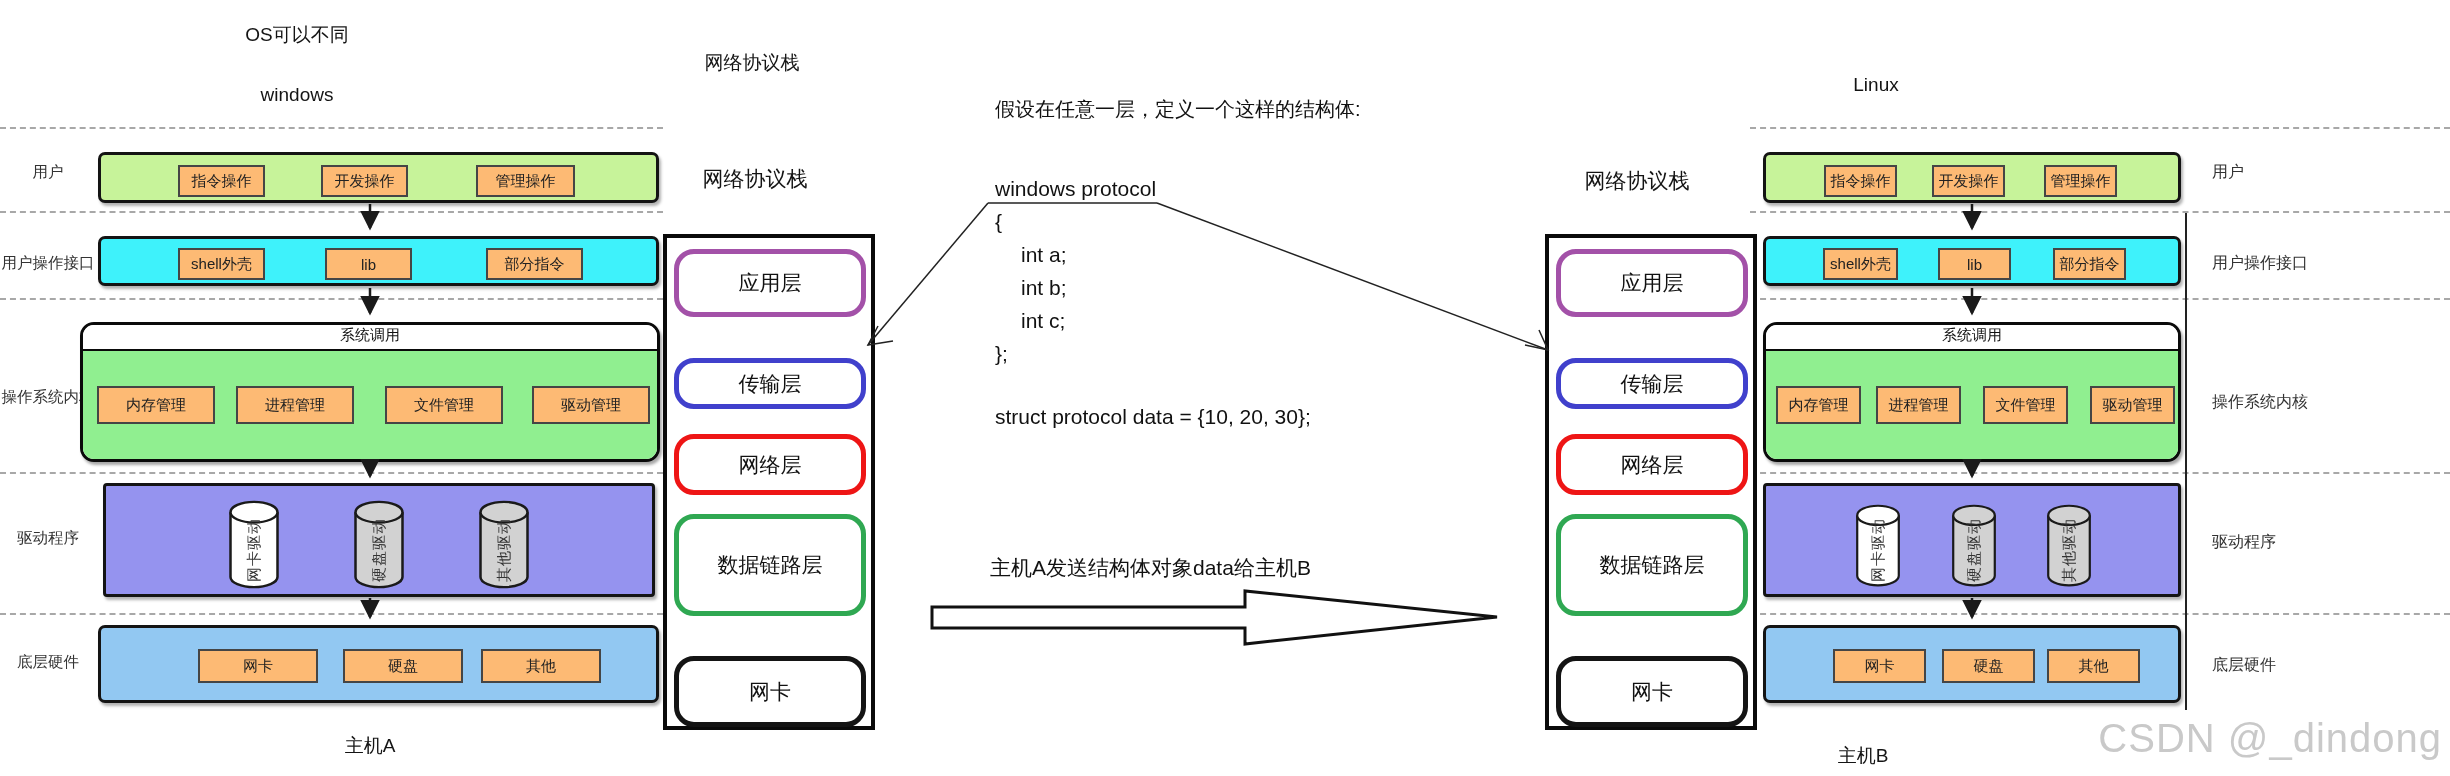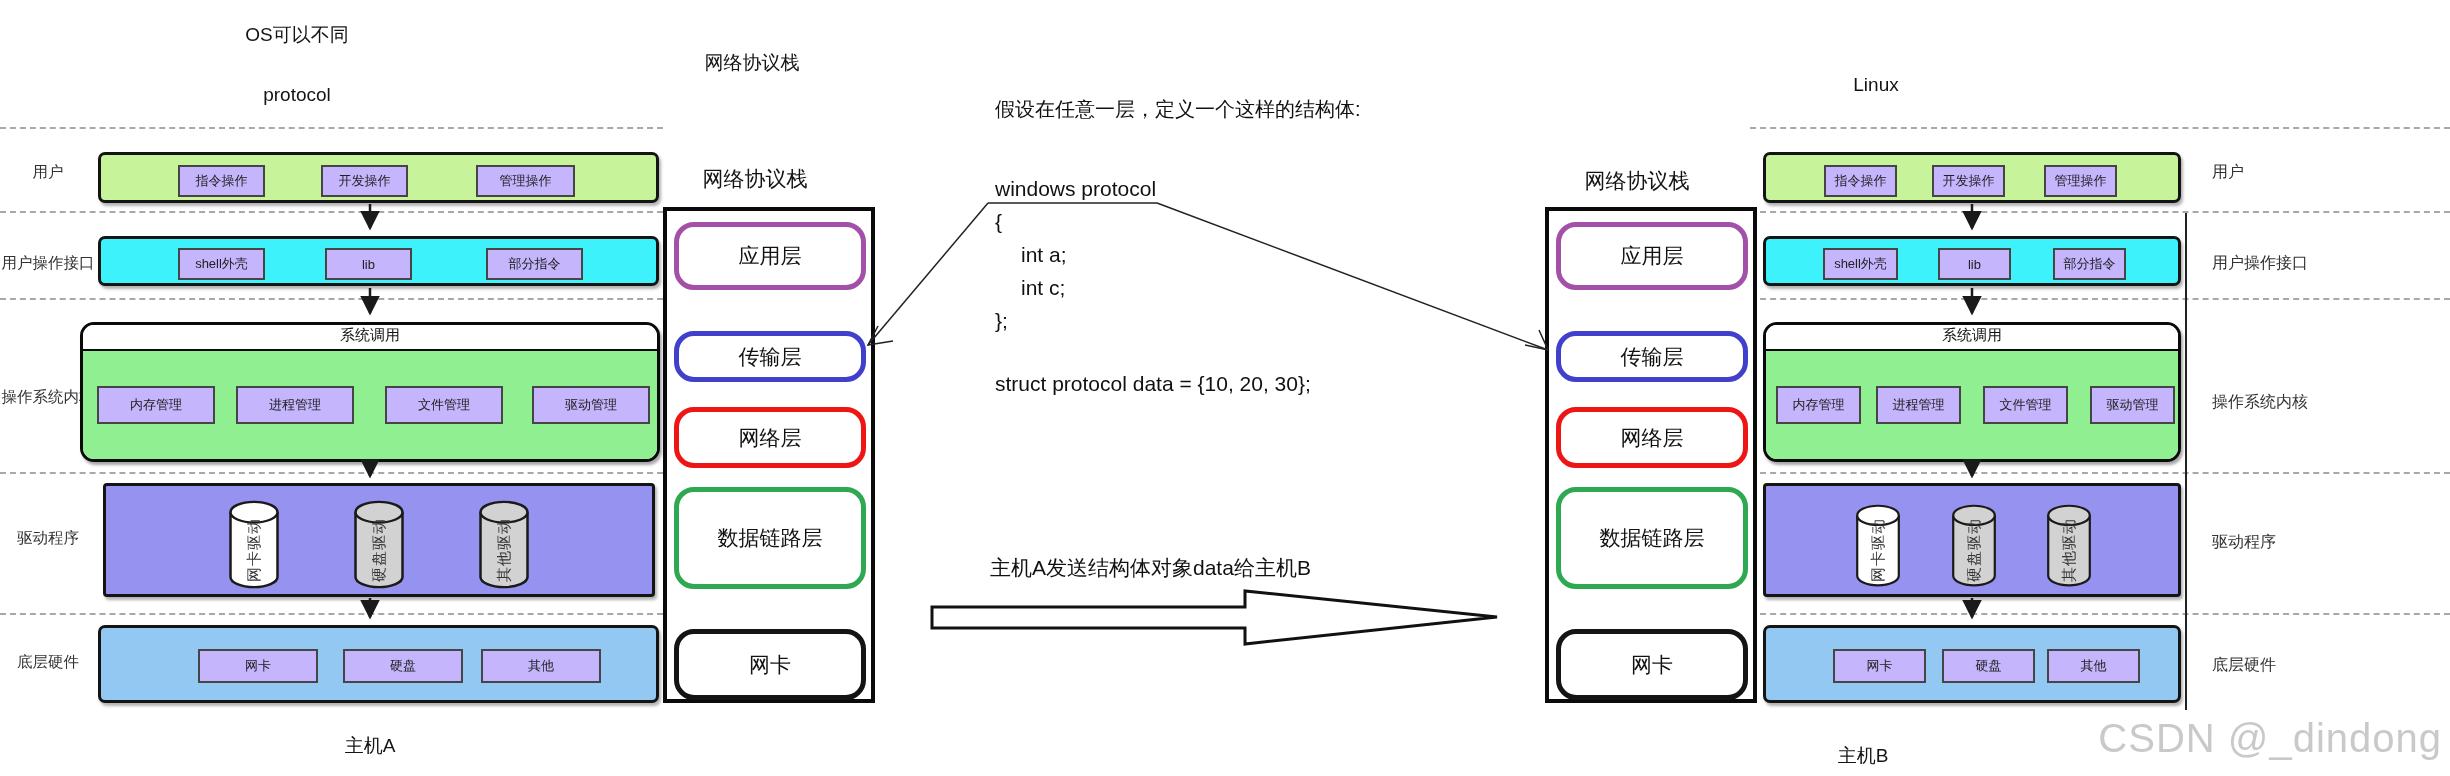--- a/index.html
+++ b/index.html
@@ -8,28 +8,28 @@
   .dash{position:absolute;height:0;border-top:2px dashed #a8a8a8;}
   .ttl{position:absolute;font-size:19px;color:#141414;white-space:nowrap;text-align:center;}
   .ctr{transform:translateX(-50%);}
   .row-label{position:absolute;width:96px;text-align:center;font-size:15.5px;color:#333;white-space:nowrap;}
   .row-label-r{position:absolute;left:2212px;text-align:left;font-size:16px;color:#333;white-space:nowrap;}
   .bar{position:absolute;border:3px solid #141414;border-radius:7px;box-shadow:2px 3px 3px rgba(0,0,0,.30);box-sizing:border-box;}
   .bar-green{background:#c7f39a;}
   .bar-cyan{background:#3ef2fb;padding-left:40px;}
   .bar-purple{background:#9593ef;border-radius:4px;}
   .bar-blue{background:#92c8f2;}
-  .wbox{position:absolute;background:#c4b5fd;border:2px solid #454545;box-sizing:border-box;
-        display:flex;align-items:center;justify-content:center;font-size:13px;color:#222;white-space:nowrap;}
+  .wbox{position:absolute;background:#fdba74;border:2px solid #454545;box-sizing:border-box;
+        display:flex;align-items:center;justify-content:center;font-size:15px;color:#222;white-space:nowrap;}
   .kernel{position:absolute;border:3px solid #0a0a0a;border-radius:14px;background:#fff;
           box-shadow:2px 3px 3px rgba(0,0,0,.35);box-sizing:border-box;overflow:hidden;}
   .kernel-header{position:absolute;top:0;left:0;right:0;height:20px;display:flex;align-items:center;justify-content:center;
                  font-size:15px;color:#111;background:#fff;}
   .kernel-green{position:absolute;top:24px;left:0;right:0;bottom:0;background:#90ef90;border-top:2px solid #0a0a0a;}
-  .stack-box{position:absolute;width:212px;height:496px;border:4px solid #0a0a0a;background:#fff;box-sizing:border-box;}
+  .stack-box{position:absolute;width:212px;height:496px;border:4px solid #0a0a0a;background:#fff;box-sizing:border-box;margin-top:27px;}
   .layer{position:absolute;left:7px;width:192px;border:5px solid #141414;border-radius:20px;background:#fff;
          box-sizing:border-box;display:flex;align-items:center;justify-content:center;font-size:21px;color:#111;white-space:nowrap;}
   .layer-0{top:11px;height:68px;border-color:#a351a8;}
   .layer-1{top:120px;height:51px;border-color:#4040cc;}
   .layer-2{top:196px;height:61px;border-color:#ee1515;}
   .layer-3{top:276px;height:102px;border-color:#2fa852;}
   .layer-4{top:418px;height:71px;border-color:#141414;}
   .stack-title{position:absolute;font-size:21px;color:#141414;white-space:nowrap;transform:translateX(-50%);}
   .cyl{position:absolute;}
   .cyl svg{position:absolute;inset:0;width:100%;height:100%;}
@@ -56,21 +56,21 @@
   <div class="dash" style="top:211px;left:0;width:663px;"></div>
   <div class="dash" style="top:211px;left:1750px;width:700px;"></div>
   <div class="dash" style="top:298px;left:0;width:663px;"></div>
   <div class="dash" style="top:298px;left:1750px;width:700px;"></div>
   <div class="dash" style="top:472px;left:0;width:663px;"></div>
   <div class="dash" style="top:472px;left:1750px;width:700px;"></div>
   <div class="dash" style="top:613px;left:0;width:663px;"></div>
   <div class="dash" style="top:613px;left:1750px;width:700px;"></div>
 
   <div class="ttl ctr" style="left:297px;top:22px;">OS可以不同</div>
-  <div class="ttl ctr" style="left:297px;top:84px;">protocol</div>
+  <div class="ttl ctr" style="left:297px;top:84px;">windows</div>
   <div class="ttl ctr" style="left:752px;top:50px;">网络协议栈</div>
   <div class="ttl ctr" style="left:1876px;top:74px;">Linux</div>
 
   <div class="row-label" style="left:0;top:162px;">用户</div>
   <div class="row-label" style="left:0;top:253px;">用户操作接口</div>
   <div class="row-label" style="left:0;top:387px;">操作系统内核</div>
   <div class="row-label" style="left:0;top:528px;">驱动程序</div>
   <div class="row-label" style="left:0;top:652px;">底层硬件</div>
 
   <div class="row-label-r" style="top:162px;">用户</div>
@@ -213,20 +213,21 @@
     <div class="wbox" style="left:281px;top:21px;width:93px;height:34px;">其他</div>
   </div>
 
   <div class="caption" style="left:1863px;top:743px;">主机B</div>
 
   <div class="anno" style="left:995px;top:96px;">假设在任意一层，定义一个这样的结构体:</div>
   <div class="code">
     <div>windows protocol</div>
     <div>{</div>
     <div class="ind">int a;</div>
+    <div class="ind">int b;</div>
     <div class="ind">int c;</div>
     <div>};</div>
     <div class="init">struct protocol data = {10, 20, 30};</div>
   </div>
   <div class="anno" style="left:990px;top:554px;font-size:21px;">主机A发送结构体对象data给主机B</div>
 
   <div class="watermark">CSDN @_dindong</div>
 
   <svg class="overlay" width="2450" height="776" viewBox="0 0 2450 776">
     <defs>

